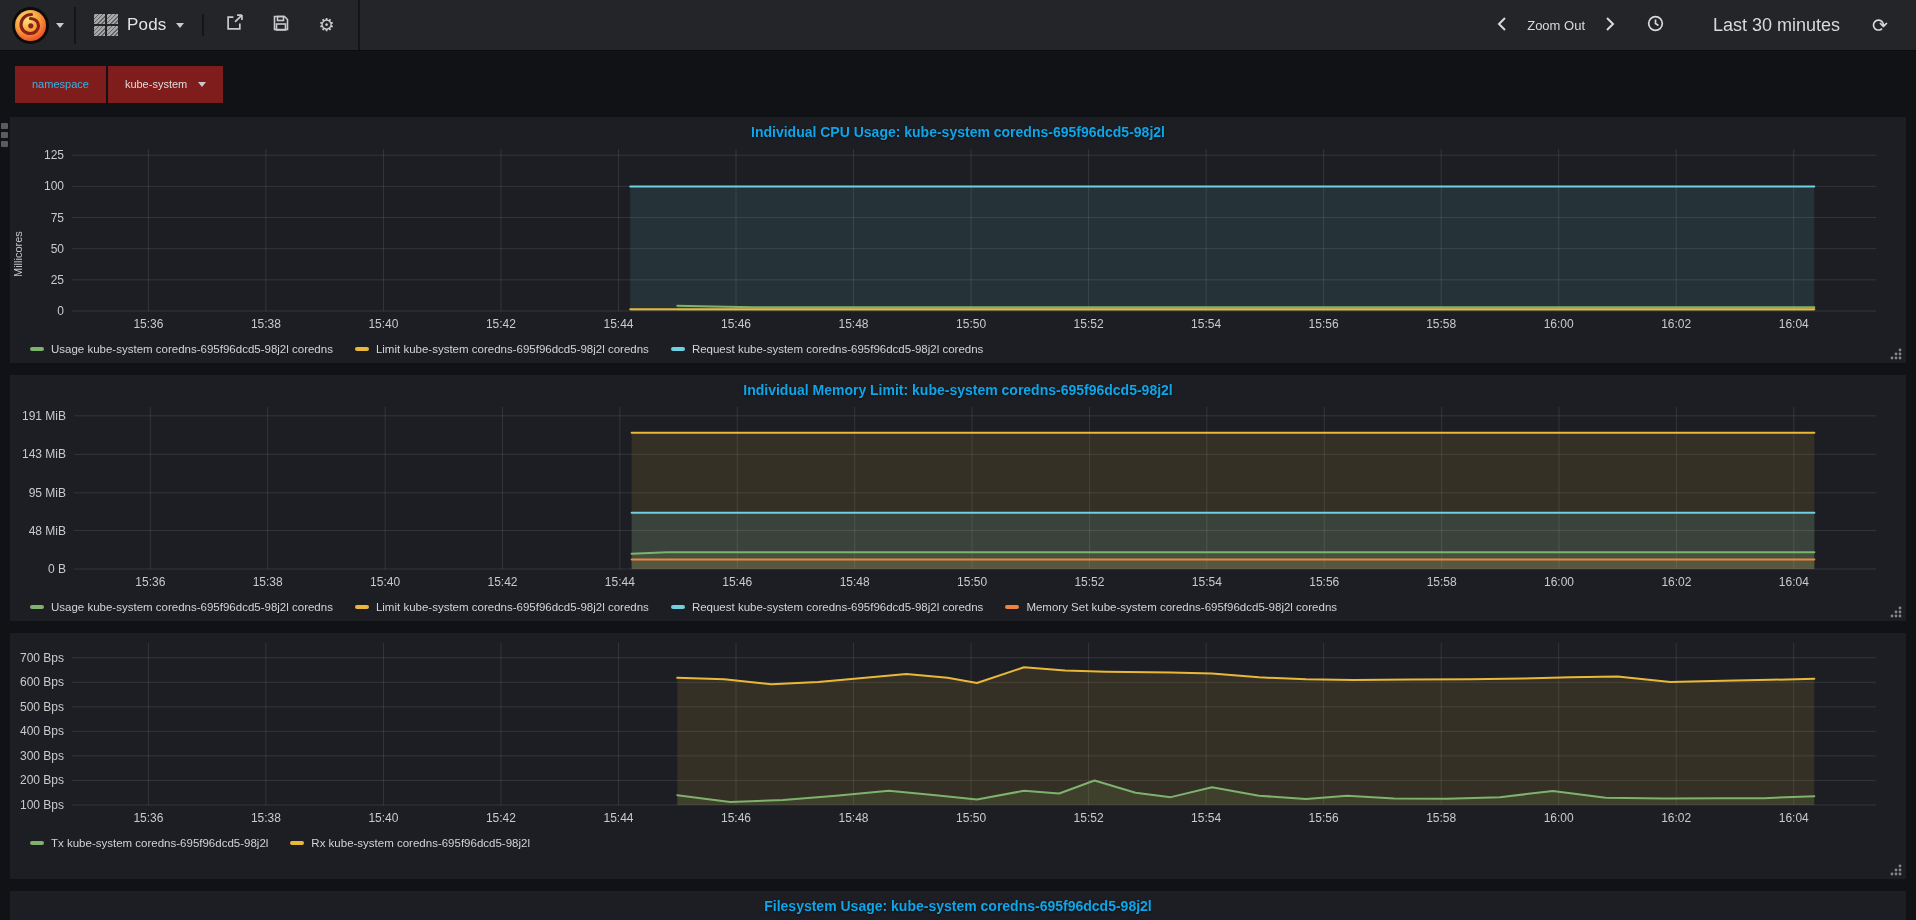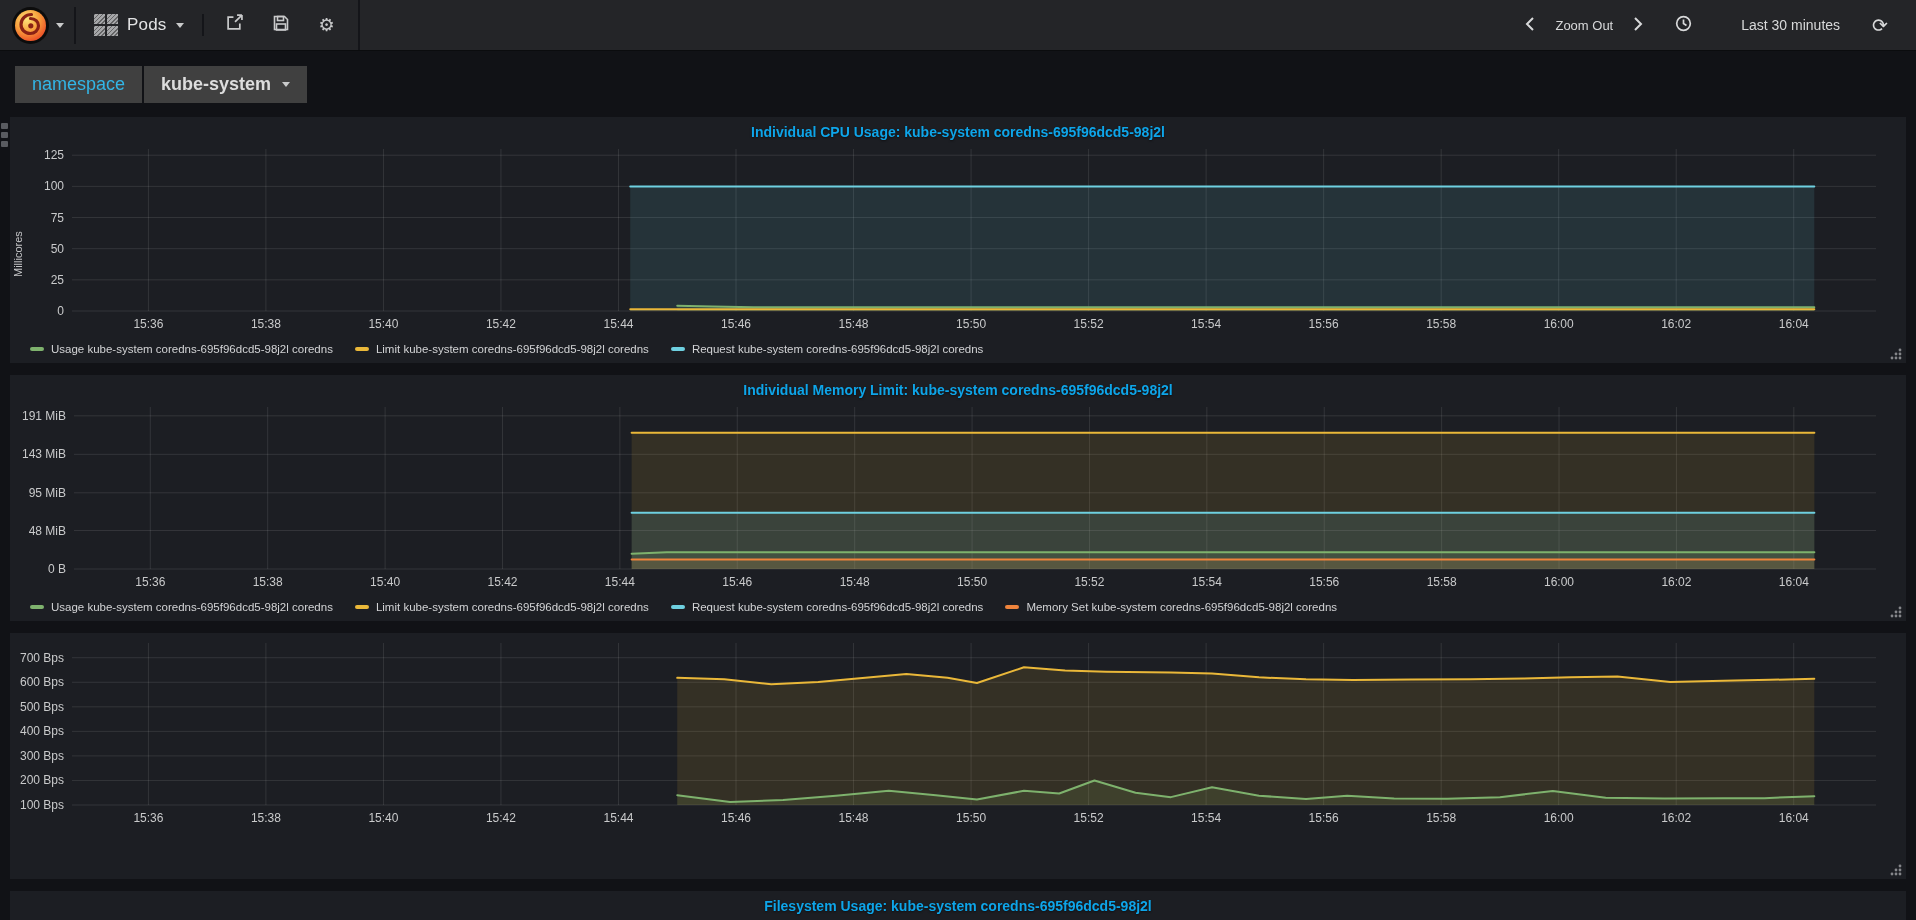--- a/index.html
+++ b/index.html
@@ -27,31 +27,31 @@
   .grid-icon{display:grid;grid-template-columns:11px 11px;grid-template-rows:10px 10px;gap:2px;}
   .grid-icon i{background:#a6a7a9;background-image:repeating-linear-gradient(135deg, rgba(0,0,0,.4) 0 1px, transparent 1px 3px);}
   .icons-seg{gap:4px;padding:0 10px;}
   .icon-btn{background:none;border:none;color:#c9cacb;width:42px;height:50px;cursor:pointer;
     display:flex;align-items:center;justify-content:center;font-size:18px;padding:0;}
   .icon-btn svg{stroke:#c9cacb;fill:none;stroke-width:1.6;}
   .nav-right{display:flex;align-items:flex-end;padding-right:18px;}
   .nav-right .txt-btn{background:none;border:none;color:#d8d9da;cursor:pointer;
     font-family:inherit;display:flex;align-items:center;gap:8px;padding:0 10px;height:50px;}
   .zoom-out-label{font-size:13px;}
-  .time-range-label{font-size:14px;padding-left:41px;}
+  .time-range-label{font-size:18px;padding-left:41px;}
   .chev{font-size:15px;}
   .chev svg{stroke:#d8d9da;fill:none;stroke-width:2;}
   .refresh-glyph{font-size:19px;line-height:1;}
   .spacer-sm{width:12px;}
   
   .var-row{height:66px;display:flex;align-items:center;gap:26px;padding-left:15px;background:#111216;}
   .var-group{display:flex;gap:2px;}
-  .var-box{background:#404040;height:37px;display:flex;align-items:center;padding:0 17px;font-size:18px;}
+  .var-box{background:#7f1d1d;height:37px;display:flex;align-items:center;padding:0 17px;font-size:11px;}
   .var-label{color:#33b5e5;}
-  .var-value{color:#dddddd;gap:11px;cursor:pointer;font-weight:bold;}
+  .var-value{color:#dddddd;gap:11px;cursor:pointer;}
   
   main{padding:0 10px;position:relative;}
   .row-grip{position:absolute;left:1px;top:6px;display:flex;flex-direction:column;gap:3px;cursor:grab;}
   .row-grip i{width:7px;height:6px;background:#595b60;border-radius:1px;}
   .panel{position:relative;height:246px;background:#1c1e23;margin-bottom:12px;padding-top:4px;box-sizing:border-box;}
   .panel-title{margin:0;height:22px;line-height:22px;text-align:center;font-size:14px;font-weight:700;
     color:#0ea5e9;cursor:pointer;text-shadow:0 1px 2px rgba(0,0,0,.5);}
   .chart-wrap{display:flex;height:196px;}
   .axis-unit{writing-mode:vertical-rl;transform:rotate(180deg);display:flex;align-items:center;justify-content:center;
     width:16px;padding-bottom:26px;font-size:11px;color:#c3c4c6;}
@@ -375,20 +375,30 @@
             <line x1="62" y1="45.27272727272727" x2="1866" y2="45.27272727272727" stroke="rgba(255,255,255,0.10)"></line>
             <text x="54" y="49.27272727272727" text-anchor="end">600 Bps</text>
             <line x1="62" y1="20.727272727272734" x2="1866" y2="20.727272727272734" stroke="rgba(255,255,255,0.10)"></line>
             <text x="54" y="24.727272727272734" text-anchor="end">700 Bps</text>
             <path d="M667.2508143322473,168L667.2508143322473,158.1818181818182L720.1368078175892,165.05454545454546L773.0228013029312,163.0909090909091L825.9087947882736,158.67272727272726L878.7947882736155,153.76363636363635L925.804560260586,158.1818181818182L966.9381107491855,162.6L1013.947882736156,153.76363636363635L1049.2052117263843,156.46363636363637L1084.4625407166122,143.45454545454547L1125.5960912052112,155.72727272727272L1160.8534201954394,160.14545454545456L1201.986970684039,150.3272727272727L1248.9967426710095,158.67272727272726L1296.0065146579805,162.1090909090909L1337.1400651465794,158.67272727272726L1384.1498371335504,161.61818181818182L1437.0358306188923,161.86363636363637L1489.9218241042342,160.14545454545456L1542.8078175895762,154.0090909090909L1595.6938110749181,160.63636363636365L1654.4560260586313,161.61818181818182L1713.2182410423447,161.37272727272727L1754.3517915309444,161.12727272727273L1804.2996742671003,159.16363636363636L1804.2996742671003,168Z" fill="#7EB26D" fill-opacity="0.12"></path>
             <path d="M667.2508143322473,168L667.2508143322473,40.854545454545466L714.2605863192179,42.32727272727273L761.2703583061888,47.236363636363635L808.2801302931592,45.02727272727274L855.2899022801303,40.854545454545466L896.4234527687294,36.92727272727273L937.5570032573288,40.854545454545466L966.9381107491855,46.00909090909091L1013.947882736156,30.300000000000004L1055.0814332247555,33.490909090909085L1096.2149837133547,34.71818181818182L1160.8534201954394,35.454545454545446L1201.986970684039,36.43636363636364L1248.9967426710095,40.36363636363637L1296.0065146579805,42.32727272727273L1343.016286644951,43.06363636363636L1401.7785016286643,42.57272727272726L1460.5407166123775,42.32727272727273L1513.4267100977195,41.59090909090909L1560.4364820846904,40.36363636363637L1607.4462540716609,39.38181818181818L1660.3322475570028,45.02727272727274L1713.2182410423447,43.79999999999999L1760.2280130293157,42.81818181818182L1804.2996742671003,41.836363636363636L1804.2996742671003,168Z" fill="#EAB839" fill-opacity="0.12"></path>
             <path d="M667.2508143322473,158.1818181818182L720.1368078175892,165.05454545454546L773.0228013029312,163.0909090909091L825.9087947882736,158.67272727272726L878.7947882736155,153.76363636363635L925.804560260586,158.1818181818182L966.9381107491855,162.6L1013.947882736156,153.76363636363635L1049.2052117263843,156.46363636363637L1084.4625407166122,143.45454545454547L1125.5960912052112,155.72727272727272L1160.8534201954394,160.14545454545456L1201.986970684039,150.3272727272727L1248.9967426710095,158.67272727272726L1296.0065146579805,162.1090909090909L1337.1400651465794,158.67272727272726L1384.1498371335504,161.61818181818182L1437.0358306188923,161.86363636363637L1489.9218241042342,160.14545454545456L1542.8078175895762,154.0090909090909L1595.6938110749181,160.63636363636365L1654.4560260586313,161.61818181818182L1713.2182410423447,161.37272727272727L1754.3517915309444,161.12727272727273L1804.2996742671003,159.16363636363636" fill="none" stroke="#7EB26D" stroke-width="2" stroke-linejoin="round" stroke-linecap="round"></path>
             <path d="M667.2508143322473,40.854545454545466L714.2605863192179,42.32727272727273L761.2703583061888,47.236363636363635L808.2801302931592,45.02727272727274L855.2899022801303,40.854545454545466L896.4234527687294,36.92727272727273L937.5570032573288,40.854545454545466L966.9381107491855,46.00909090909091L1013.947882736156,30.300000000000004L1055.0814332247555,33.490909090909085L1096.2149837133547,34.71818181818182L1160.8534201954394,35.454545454545446L1201.986970684039,36.43636363636364L1248.9967426710095,40.36363636363637L1296.0065146579805,42.32727272727273L1343.016286644951,43.06363636363636L1401.7785016286643,42.57272727272726L1460.5407166123775,42.32727272727273L1513.4267100977195,41.59090909090909L1560.4364820846904,40.36363636363637L1607.4462540716609,39.38181818181818L1660.3322475570028,45.02727272727274L1713.2182410423447,43.79999999999999L1760.2280130293157,42.81818181818182L1804.2996742671003,41.836363636363636" fill="none" stroke="#EAB839" stroke-width="2" stroke-linejoin="round" stroke-linecap="round"></path>
           </svg></div>
     </div>
+    <div class="legend">
+        <span class="legend-item">
+          <i class="legend-swatch" style="background: rgb(126, 178, 109);"></i>
+          <span>Tx kube-system coredns-695f96dcd5-98j2l</span>
+        </span>
+        <span class="legend-item">
+          <i class="legend-swatch" style="background: rgb(234, 184, 57);"></i>
+          <span>Rx kube-system coredns-695f96dcd5-98j2l</span>
+        </span>
+      </div>
     <svg class="resize-handle" width="15" height="15">
       <g fill="#85868a">
         <circle cx="12" cy="4" r="1.4"></circle>
           <circle cx="8" cy="8" r="1.4"></circle>
           <circle cx="12" cy="8" r="1.4"></circle>
         <circle cx="4" cy="12" r="1.4"></circle>
           <circle cx="8" cy="12" r="1.4"></circle>
           <circle cx="12" cy="12" r="1.4"></circle>
       </g>
     </svg>

